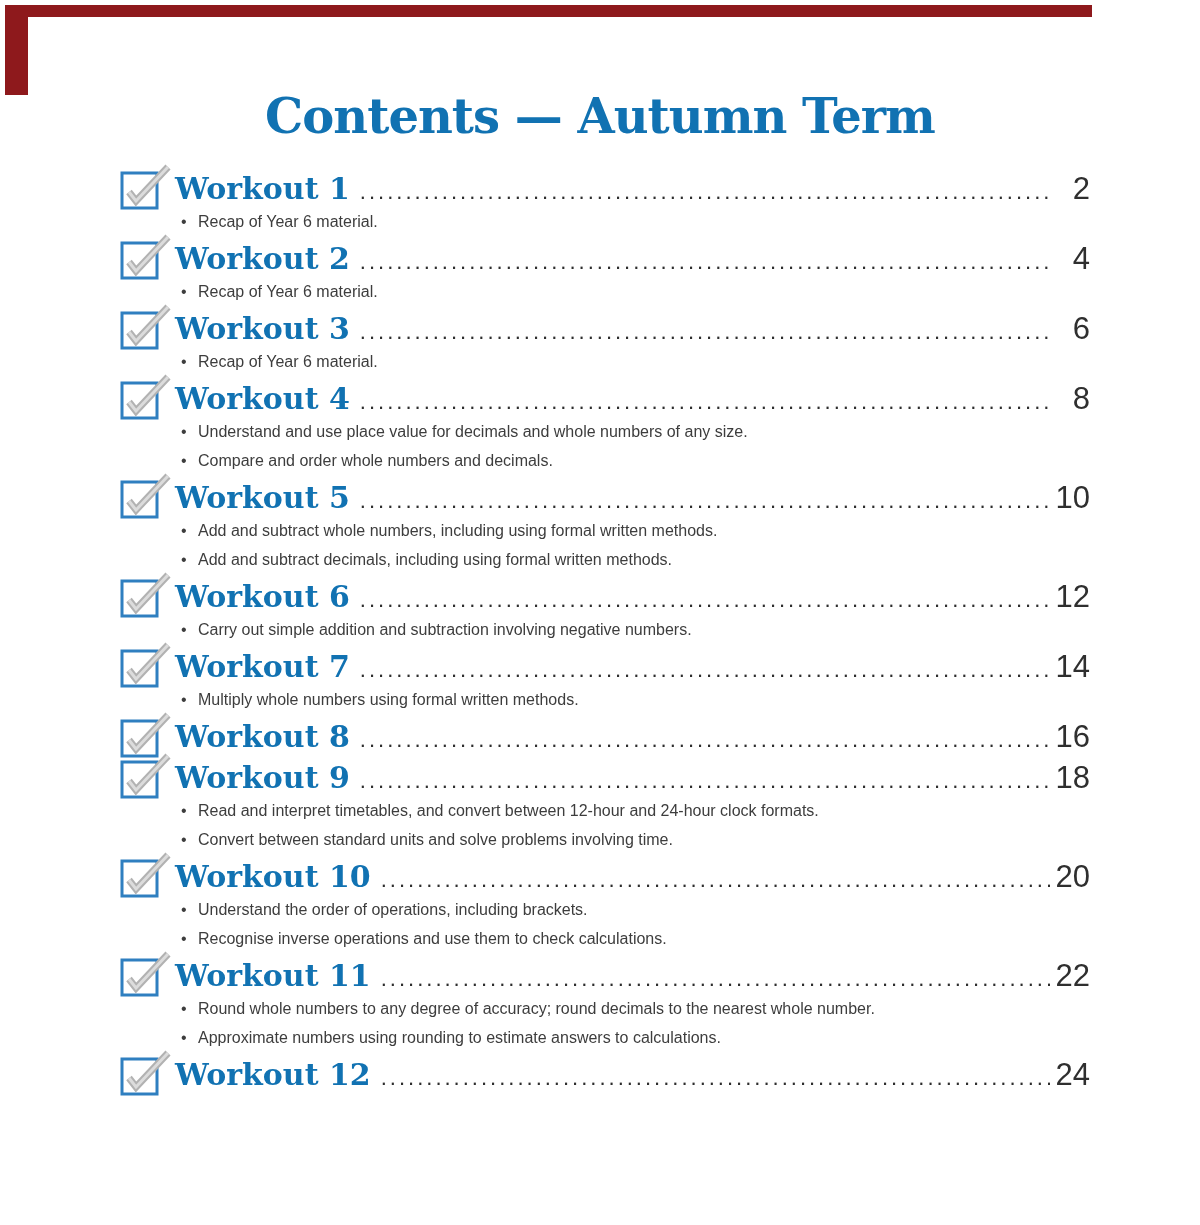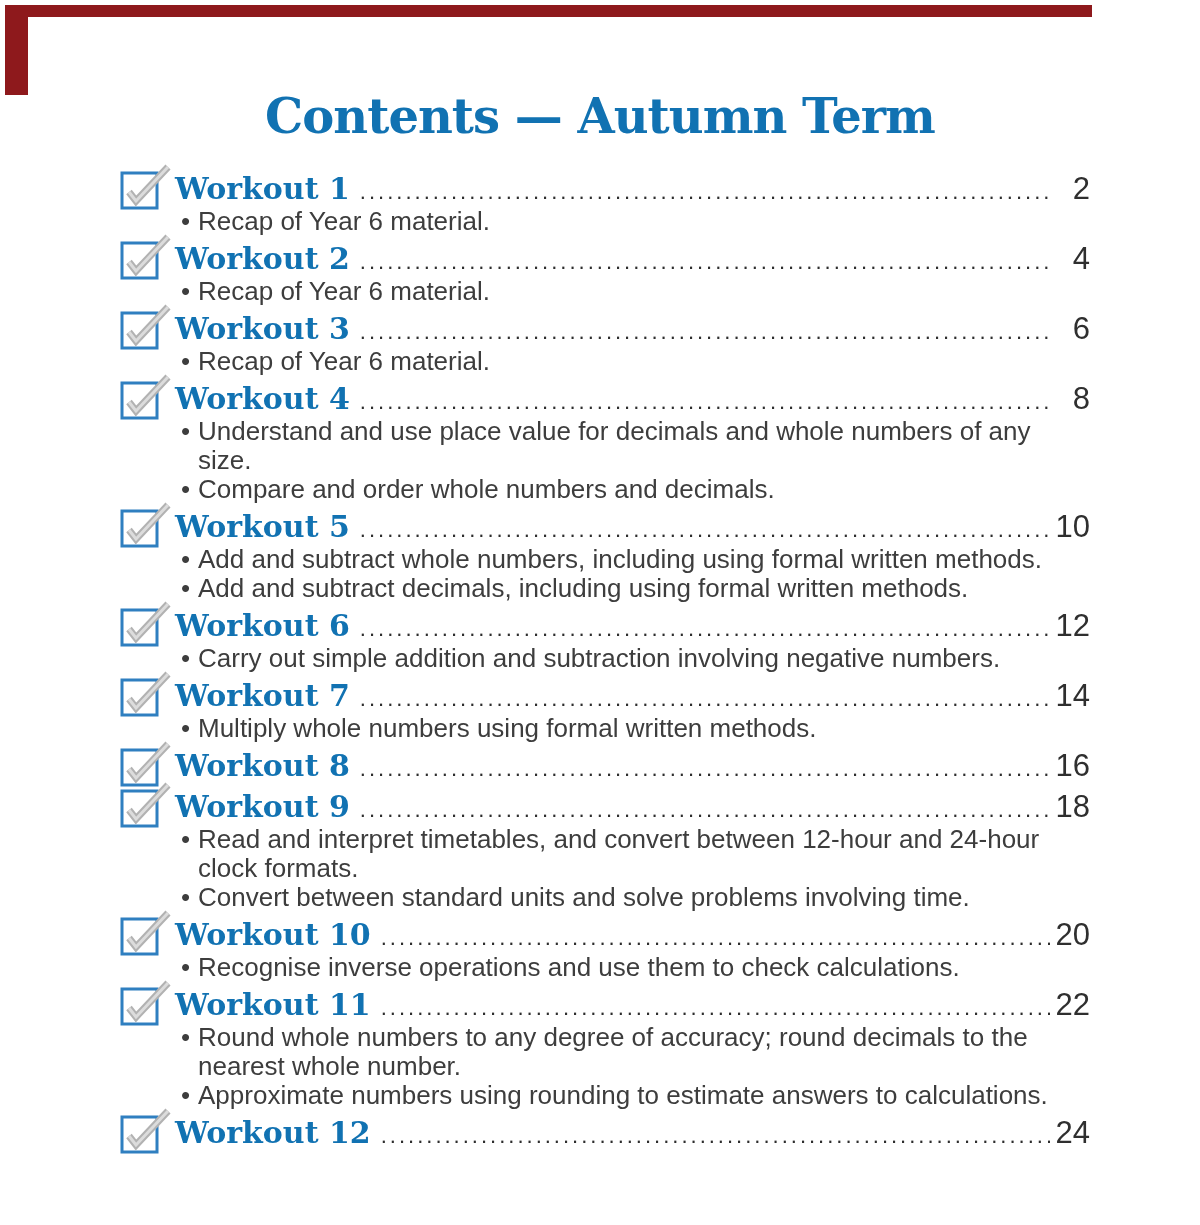--- a/index.html
+++ b/index.html
@@ -101,21 +101,21 @@
     white-space: nowrap;
   }
   .bullets {
     margin: 0;
     padding: 0 0 0 6px;
     list-style: none;
   }
   .bullets li {
     position: relative;
     padding-left: 17px;
-    font-size: 26px;
+    font-size: 16px;
     line-height: 29px;
     color: var(--body_text, #3d3d3d);
   }
   .bullets li::before {
     content: "\2022";
     position: absolute;
     left: 0;
     top: 0;
     color: var(--body_text, #3d3d3d);
   }
@@ -298,20 +298,21 @@
       <path class="tick-main" d="M10 29 L17 38 L49 4"></path>
       <path class="tick-hi" d="M10 29 L17 38 L49 4"></path>
     </svg>
     <div class="row-body">
       <div class="heading-line">
         <span class="w-label">Workout 10</span>
         <span class="leader">............................................................................................................................................................................................................................</span>
         <span class="w-page">20</span>
       </div>
       <ul class="bullets">
+            <li>Understand the order of operations, including brackets.</li>
             <li>Recognise inverse operations and use them to check calculations.</li>
           </ul>
     </div>
   </div>
 
   <div class="row">
     <svg class="checkbox" viewBox="0 0 54 47" aria-hidden="true">
       <rect x="3" y="10" width="35" height="35"></rect>
       <path class="tick-main" d="M10 29 L17 38 L49 4"></path>
       <path class="tick-hi" d="M10 29 L17 38 L49 4"></path>

